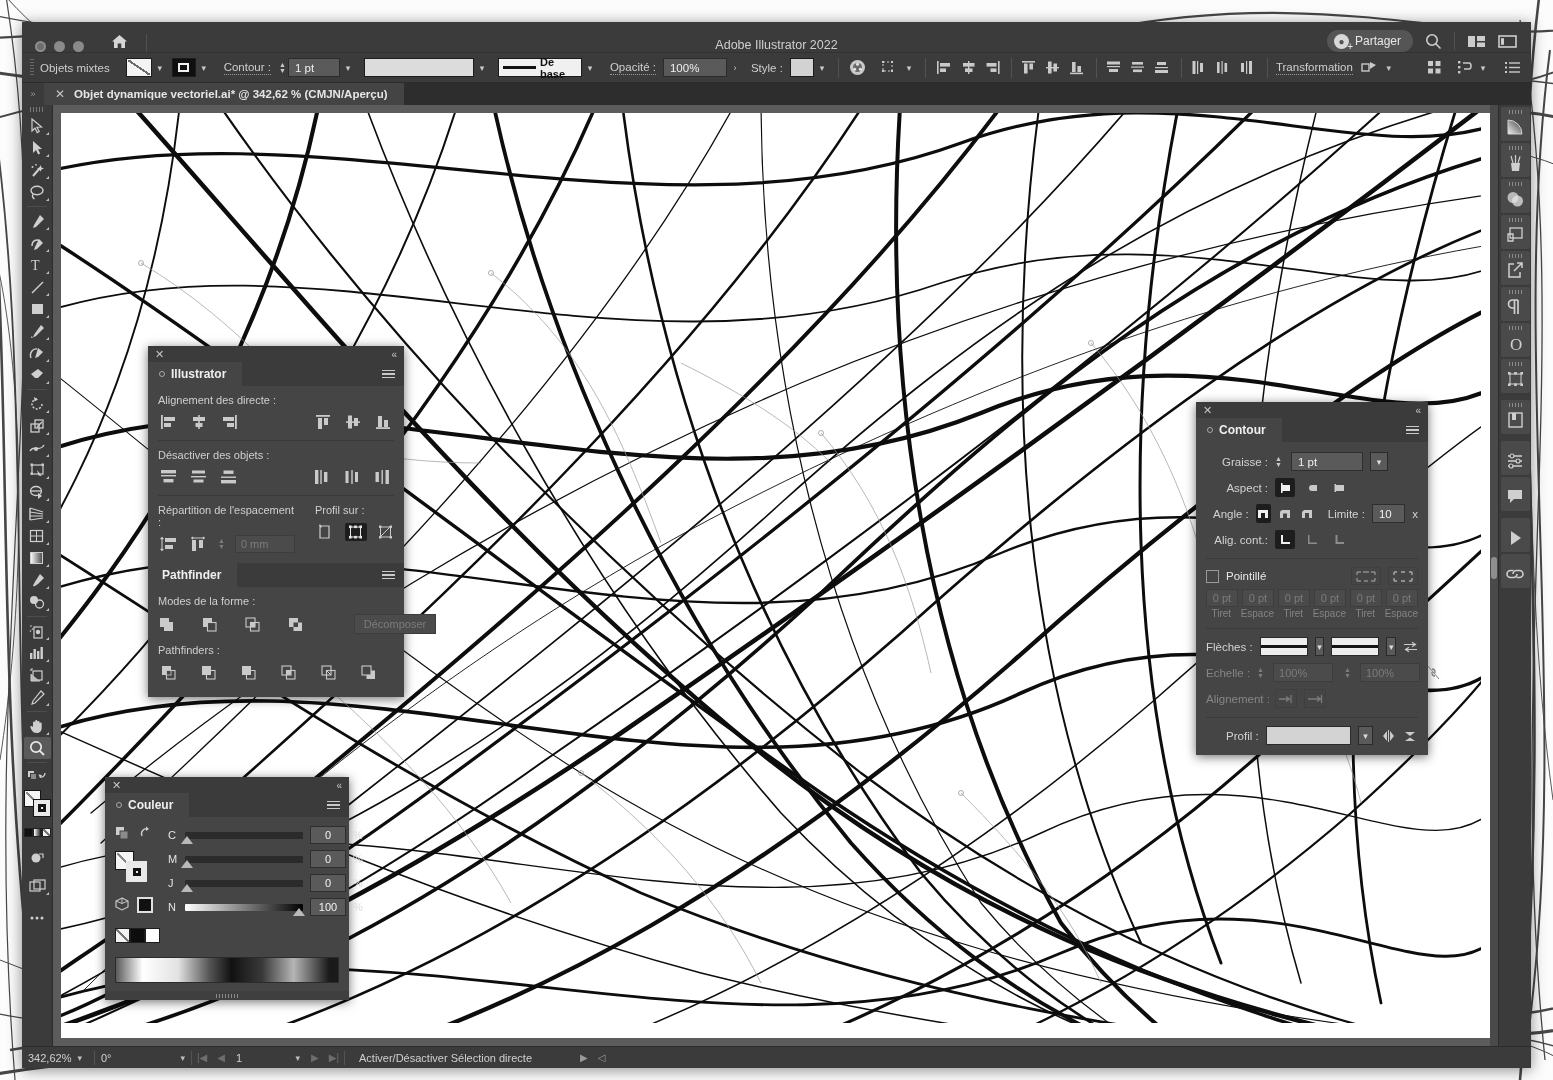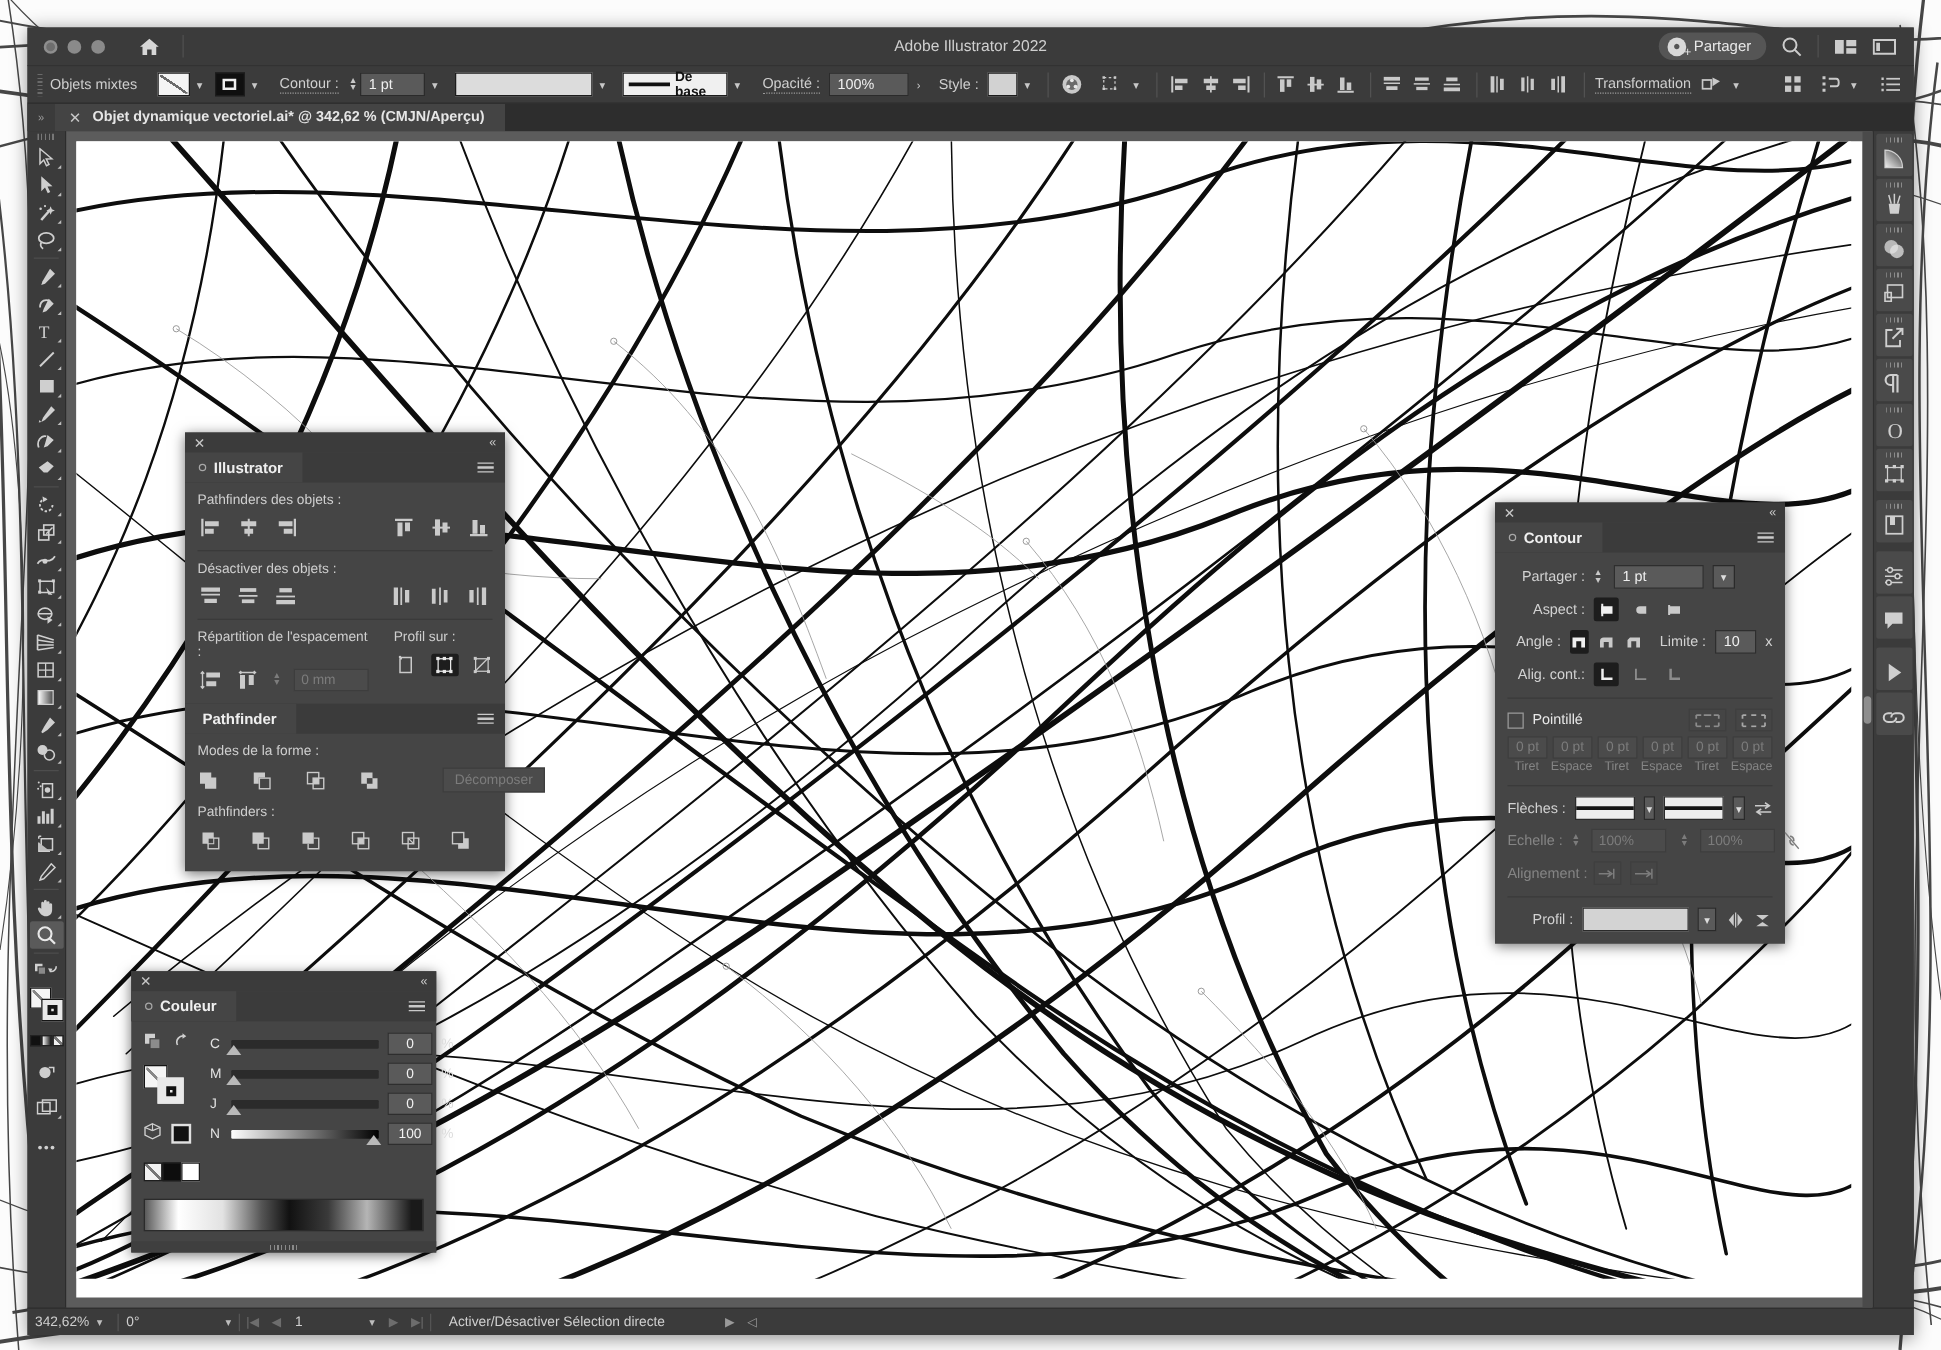--- a/index.html
+++ b/index.html
@@ -23,21 +23,21 @@
     left: 22px; top: 22px;
     width: 1509px; height: 1046px;
     background: #3b3b3b;
     display: flex; flex-direction: column;
     box-shadow: 0 2px 14px rgba(0,0,0,.45);
   }
 
   
   #title-bar {
     height: 31px; background: #3b3b3b;
-    display: flex; align-items: center;
+    display: flex; align-items: flex-end;
     position: relative; flex: none;
     border-bottom: 1px solid #323232;
   }
   .traffic { display: flex; gap: 8px; padding-left: 13px; align-items: center; }
   .traffic .dot { width: 11px; height: 11px; border-radius: 50%; background: #8a8a8a; }
   .traffic .dot.first { background: #6e6e6e; border: 2px solid #8e8e8e; width: 11px; height: 11px; }
   .home-btn {
     margin-left: 22px; width: 26px; height: 22px;
     display: flex; align-items: center; justify-content: center;
   }
@@ -827,21 +827,21 @@
             <span class="ddot"></span>
             <span>Illustrator</span>
           </div>
           <div class="panel-menu">
               <i></i>
               <i></i>
               <i></i>
             </div>
         </div>
         <div class="panel-body">
-          <div class="sec-label">Pathfinders des objets :</div>
+          <div class="sec-label">Alignement des directe :</div>
           <div class="btn-row" style="margin-bottom:4px">
             <div class="ibtn">
                 <svg width="18" height="16" viewBox="0 0 18 16">
                   <rect x="1" y="1" width="1.8" height="14" fill="#cacaca"></rect>
                   <rect x="4" y="3" width="11" height="4" fill="#cacaca"></rect>
                   <rect x="4" y="9" width="7" height="4" fill="#cacaca"></rect>
                 </svg>
               </div>
             <div class="ibtn">
                 <svg width="18" height="16" viewBox="0 0 18 16">
@@ -1088,21 +1088,21 @@
           </div>
           <div class="panel-menu">
               <i></i>
               <i></i>
               <i></i>
             </div>
         </div>
         <div class="panel-body" style="padding:10px 10px 8px">
 
           <div class="row">
-            <div class="lbl-right" style="width:62px">Partager :</div>
+            <div class="lbl-right" style="width:62px">Graisse :</div>
             <div class="stepper">
                 <span>▲</span>
                 <span>▼</span>
               </div>
             <div class="field" style="width:72px;height:19px">1 pt</div>
             <div class="sq-dd">▾</div>
           </div>
 
           <div class="row">
             <div class="lbl-right" style="width:62px">Aspect :</div>

